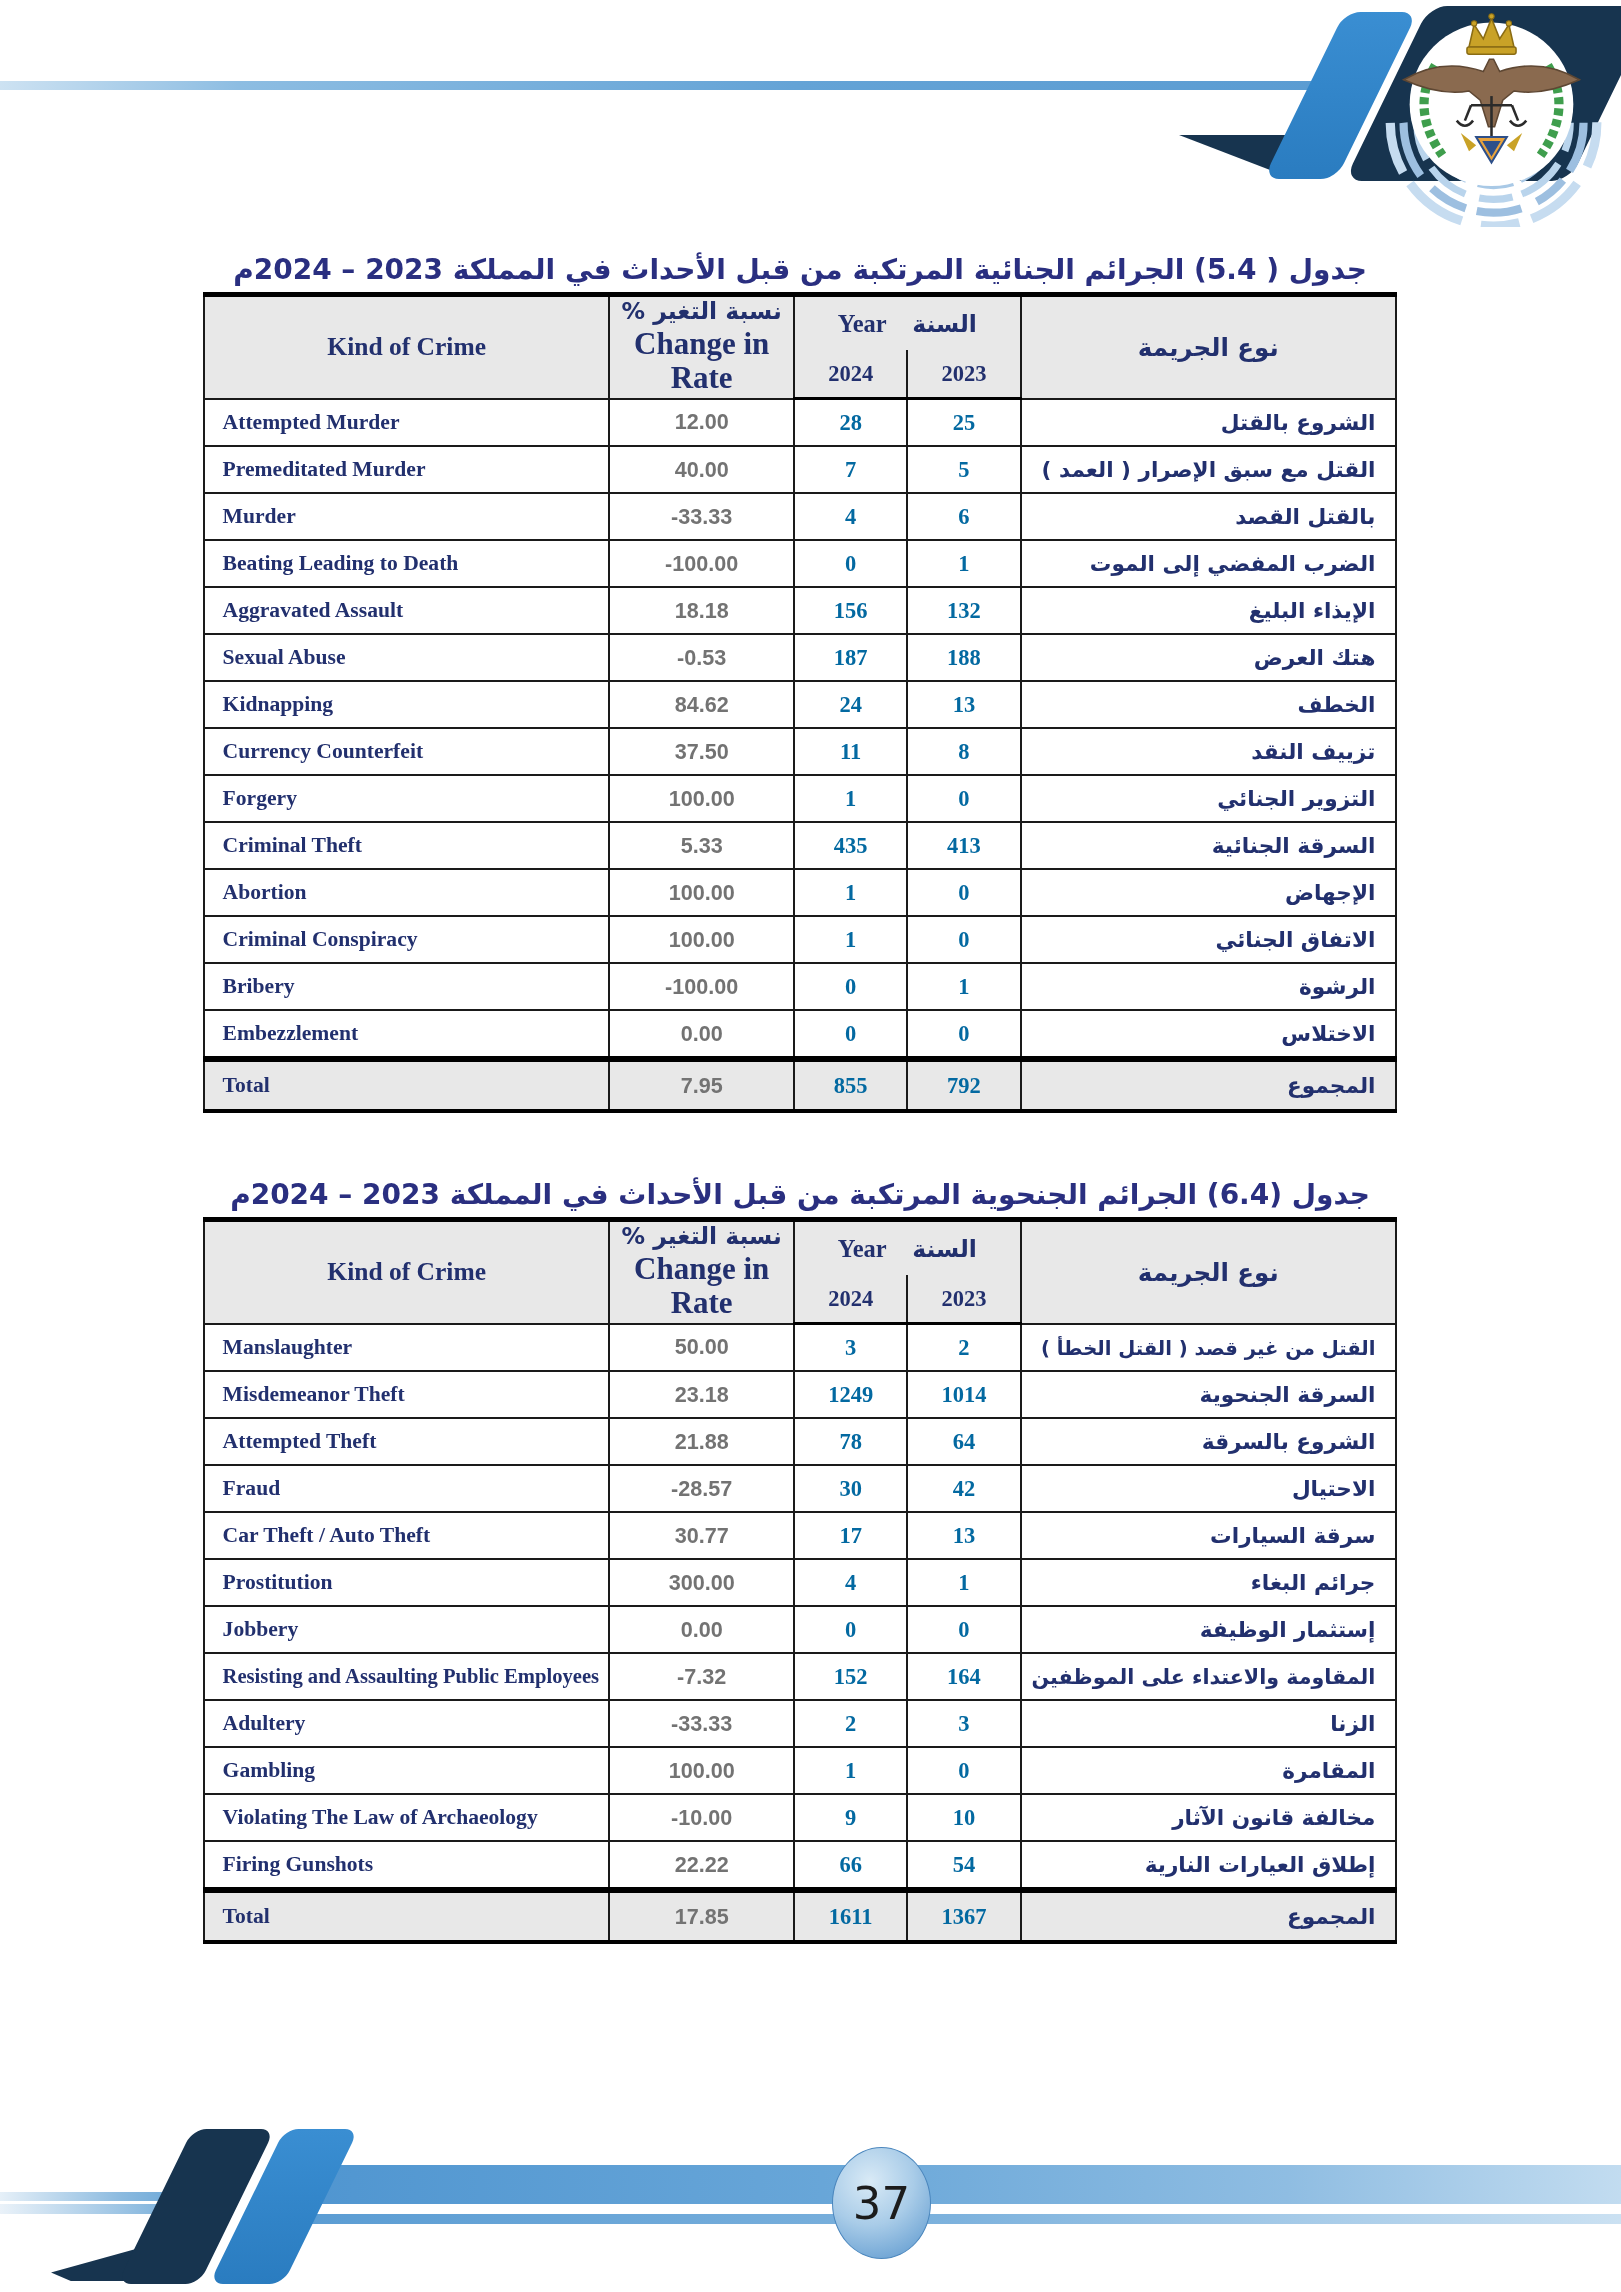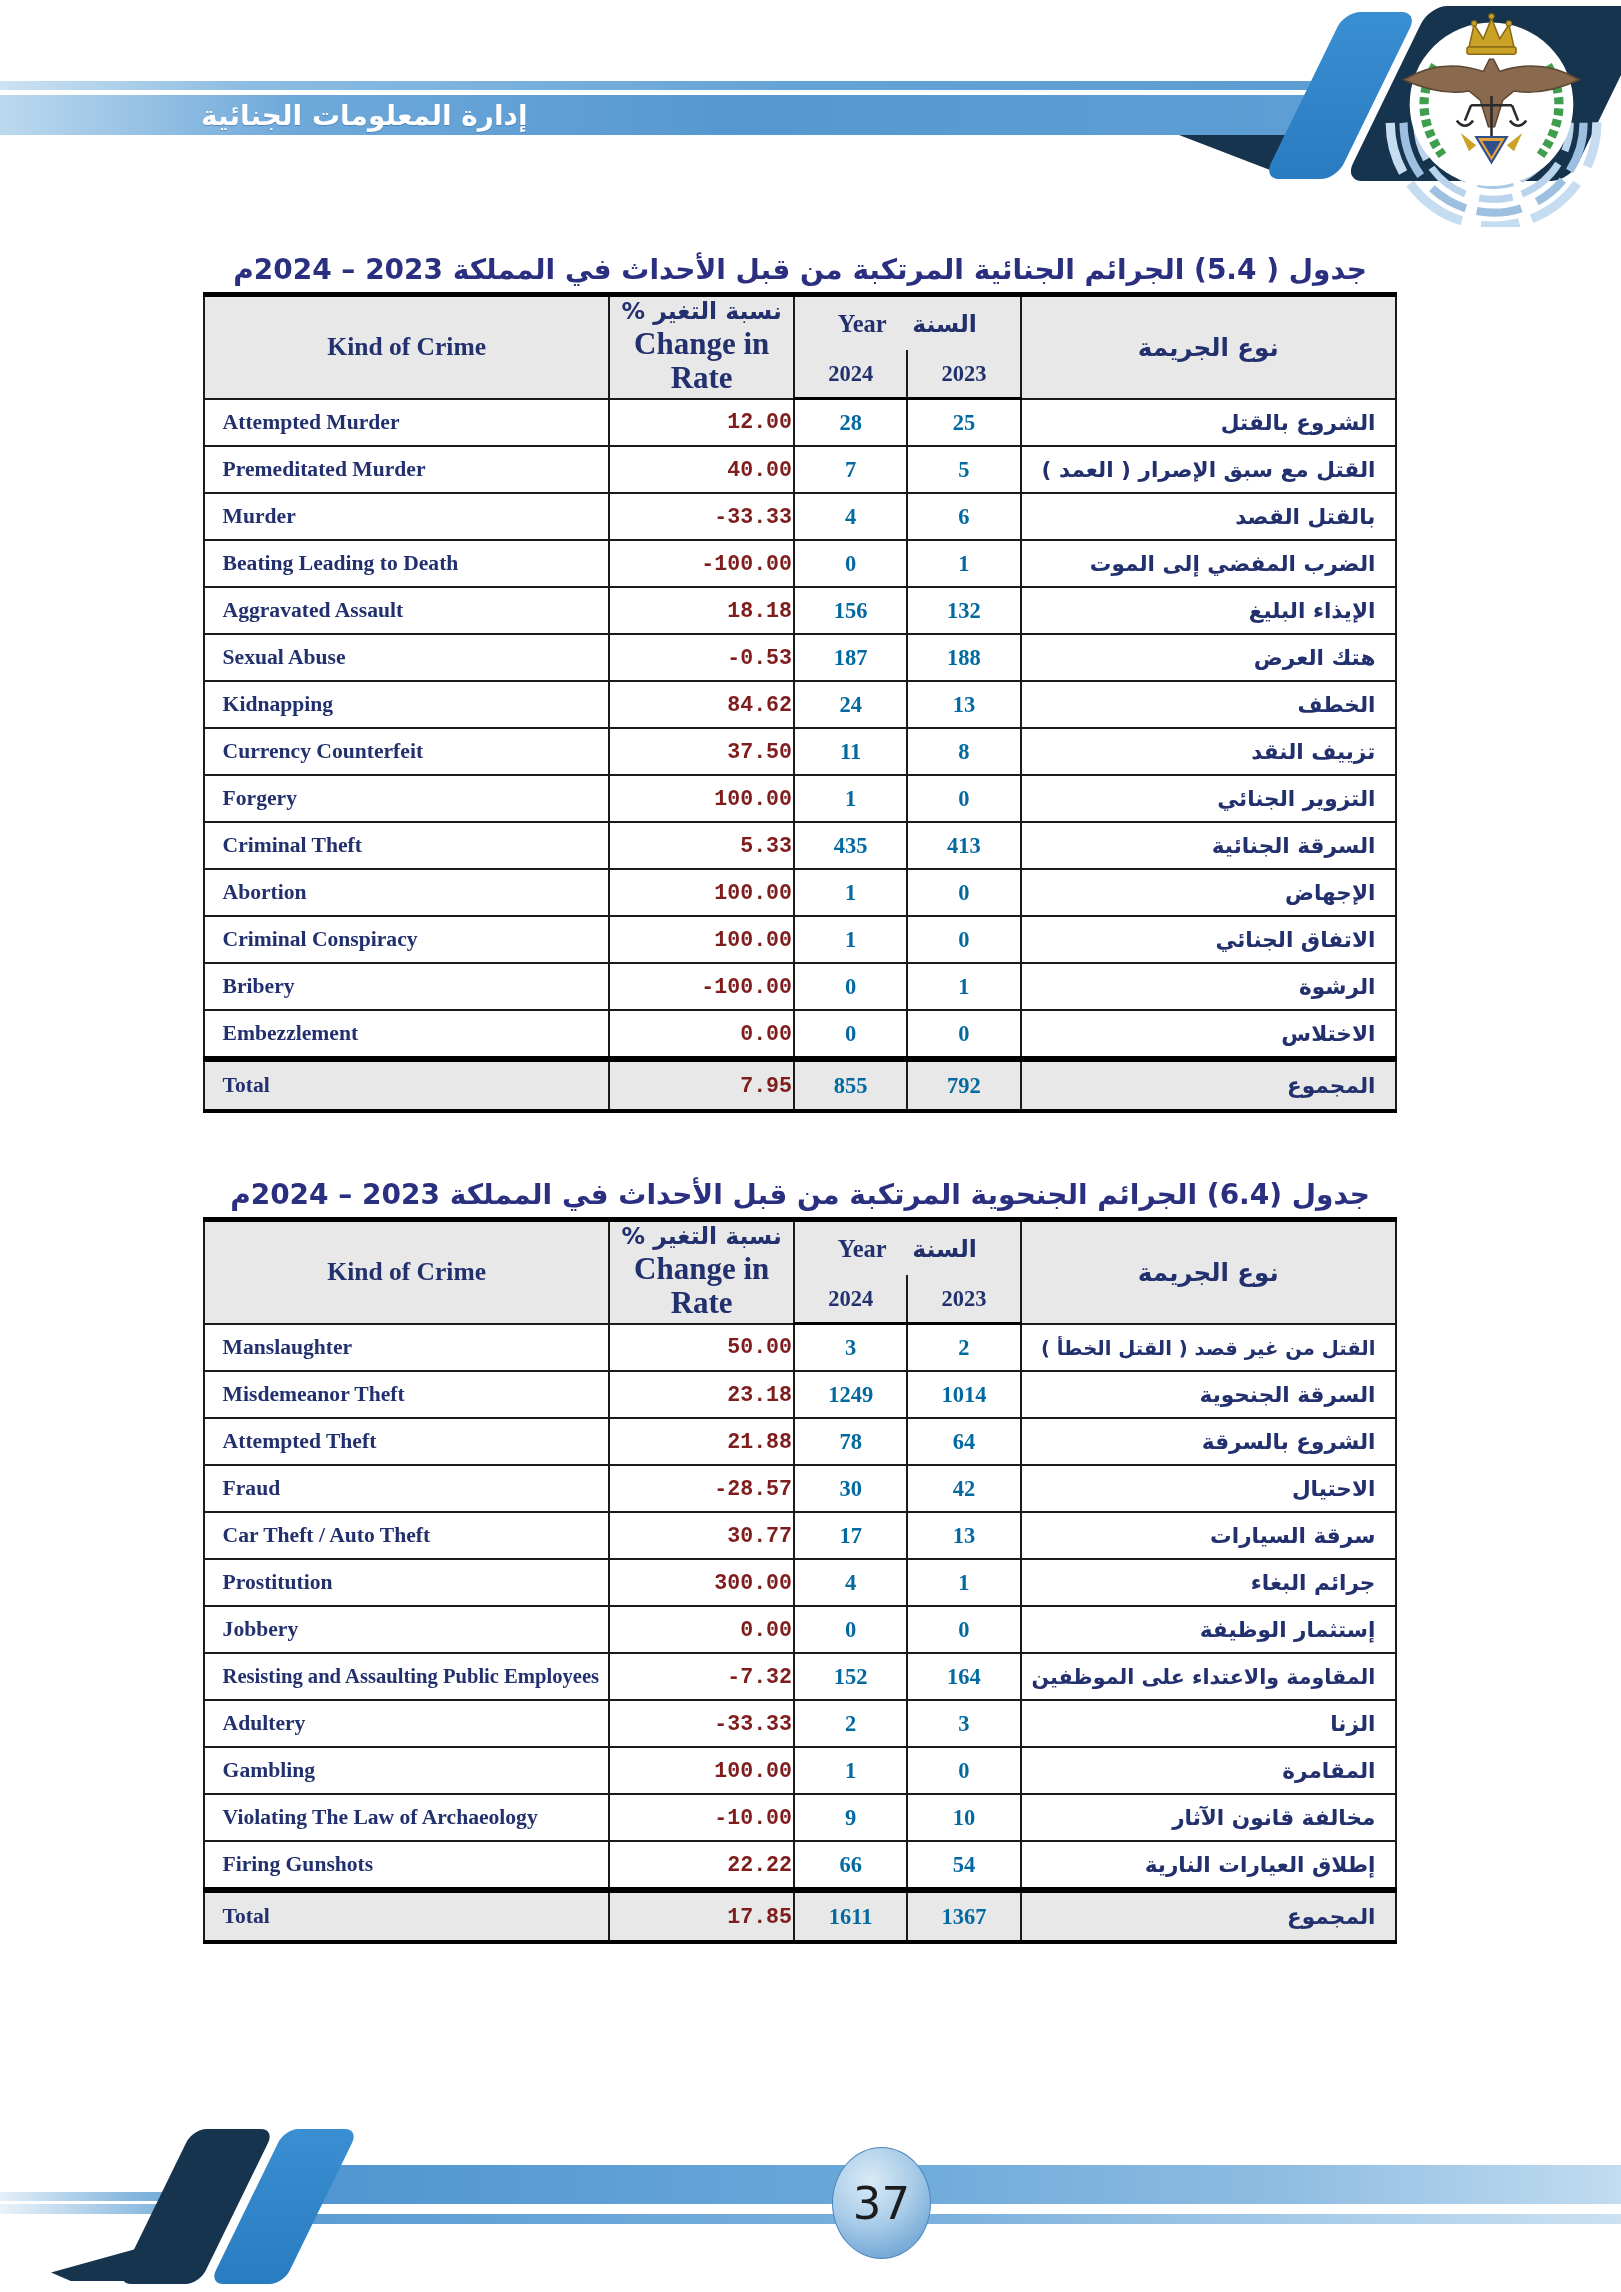--- a/index.html
+++ b/index.html
@@ -65,22 +65,22 @@
   th.h-year .wrap{ display:flex; justify-content:center; gap:25.5px; align-items:center; }
   th.h-year .en{ font-family:"Liberation Serif", serif; font-size:24.5px; font-weight:bold; }
   th.h-year .ar{ font-family:"DejaVu Sans", sans-serif; font-size:23.5px; font-weight:bold; }
   th.h-sub{ height:45px; font-family:"Liberation Serif", serif; font-size:22.5px; border-top:none; }
   th.h-type{ font-family:"DejaVu Sans", sans-serif; font-size:24.5px; direction:rtl; }
   thead tr.h2 th{ border-bottom:3.9px solid #000; }
   th.rs{ border-bottom:3.9px solid #000; }
   tbody td{ height:43px; border-top:2px solid #1a1a1a; border-bottom:2px solid #1a1a1a; }
   td.td-en{ text-align:left; padding-left:17.6px; color:#22306e;
     font-family:"Liberation Serif", serif; font-weight:bold; font-size:21.6px; }
-  td.td-rate{ text-align:right; color:#7f1d1d;
-    font-family:Liberation Mono, monospace; font-weight:bold; font-size:21.6px; }
+  td.td-rate{ text-align:center; color:#737373;
+    font-family:Liberation Sans, sans-serif; font-weight:bold; font-size:21.6px; }
   td.td-num{ text-align:center; color:#0369a1;
     font-family:"Liberation Serif", serif; font-weight:bold; font-size:22.5px; }
   td.td-ar{ text-align:right; padding-right:19.6px; color:#22306e; direction:rtl;
     font-family:"DejaVu Sans", sans-serif; font-weight:bold; font-size:21.6px; }
   tr.total td{ background:#e8e8e8; border-top:6.9px solid #000; height:45px; }
   .fit{ display:inline-block; white-space:nowrap; }
   
   .ft-thin1{ position:absolute; left:0; top:2192px; width:174px; height:8.8px;
     background:linear-gradient(90deg,#e6f0f8,#8bbadf 70%,#6ea9d8); }
   .ft-thin2{ position:absolute; left:0; top:2204px; width:174px; height:9.8px;
@@ -102,23 +102,20 @@
   }
   .page-badge span{ font-family:"DejaVu Sans", sans-serif; font-size:45px; color:#1c1c1c; }
   .z1{z-index:1}.z2{z-index:2}.z3{z-index:3}.z5{z-index:5}
 </style>
 </head>
 <body>
 
 <div id="page">
 
   <div class="band-thin z1"></div>
-  <div class="band-main z1">
-    <div class="banner-text" dir="rtl">إدارة المعلومات الجنائية</div>
-  </div>
   <div class="hdr-wedge z2"></div>
   <div class="hdr-blue-diag z3"></div>
   <div class="hdr-navy-diag z2"></div>
 
   <div class="logo-wrap z5">
     <svg viewBox="0 0 220 220" width="259" height="225">
 
       <g fill="none" stroke-linecap="butt">
         <circle cx="112" cy="118" r="101" stroke="#c6dcf0" stroke-width="9" pathLength="100" stroke-dasharray="7 3 9 2 6 3 10 2 8 50"></circle>
         <circle cx="112" cy="118" r="88" stroke="#9dbfe0" stroke-width="8" pathLength="100" stroke-dasharray="9 2 6 3 8 2 7 3 10 50"></circle>

